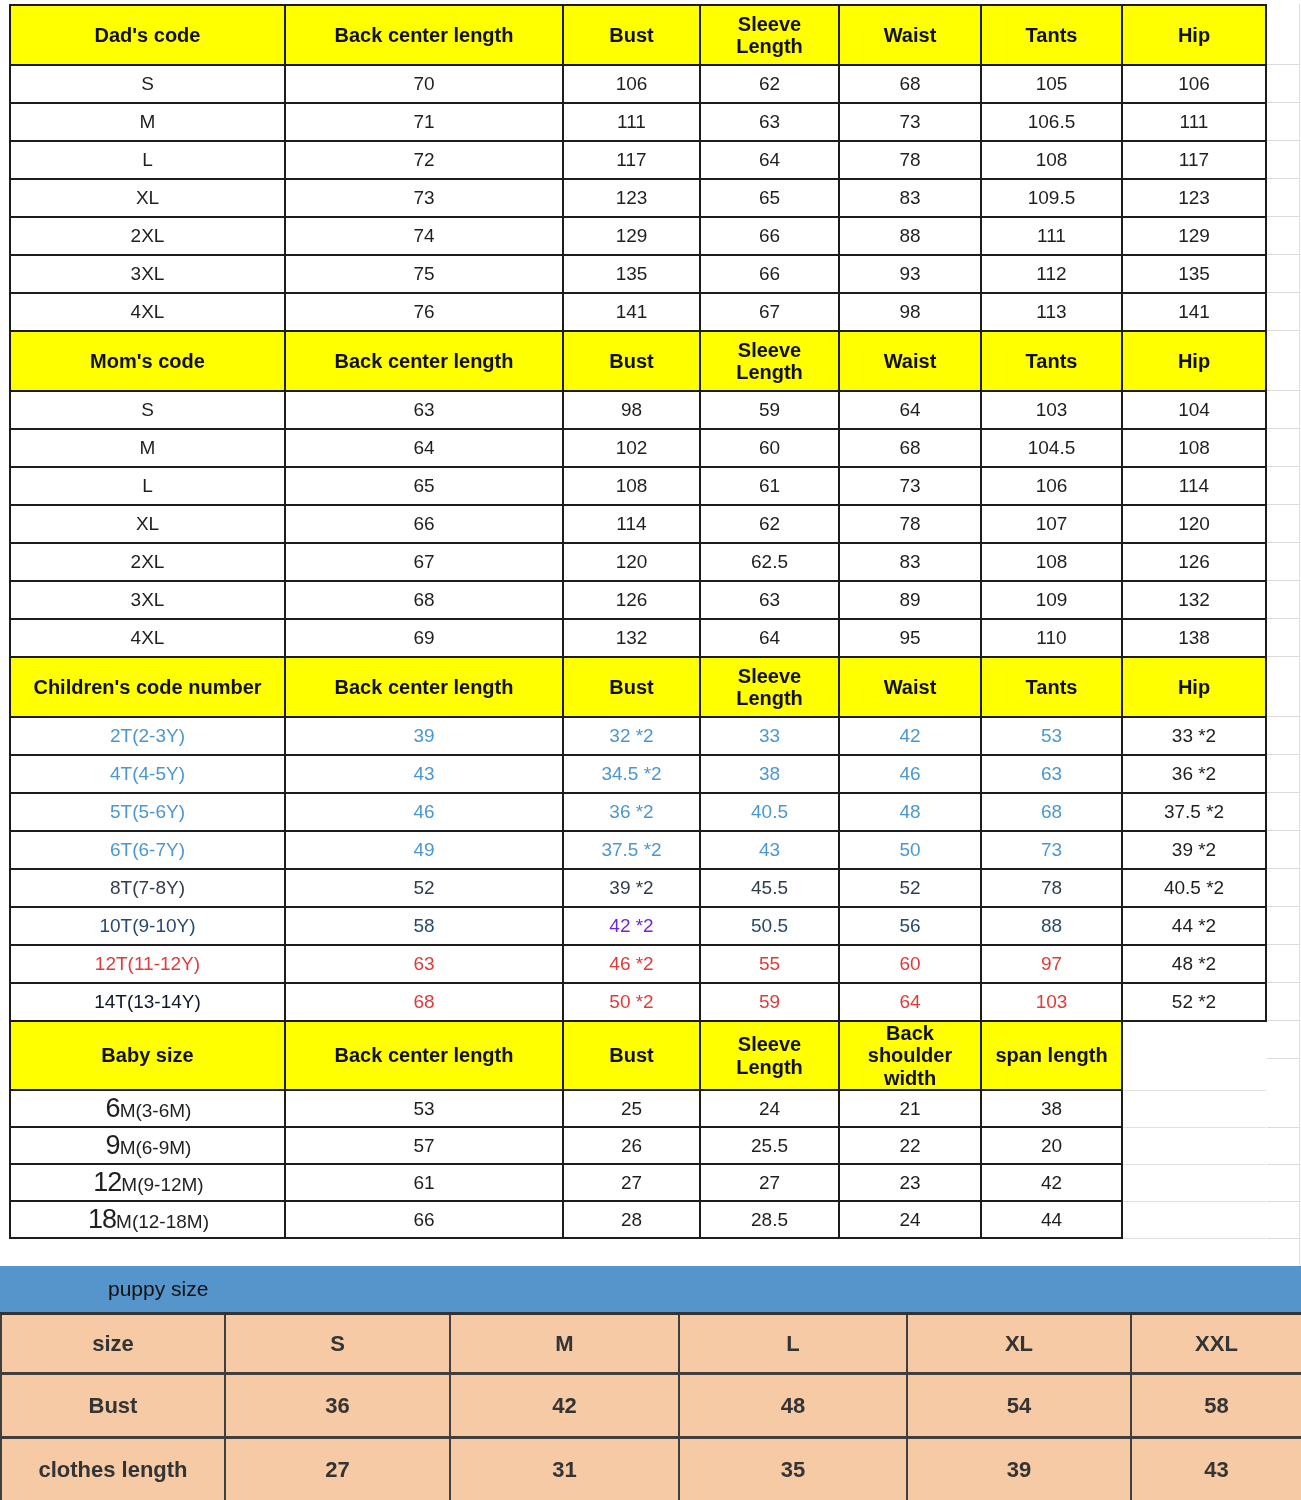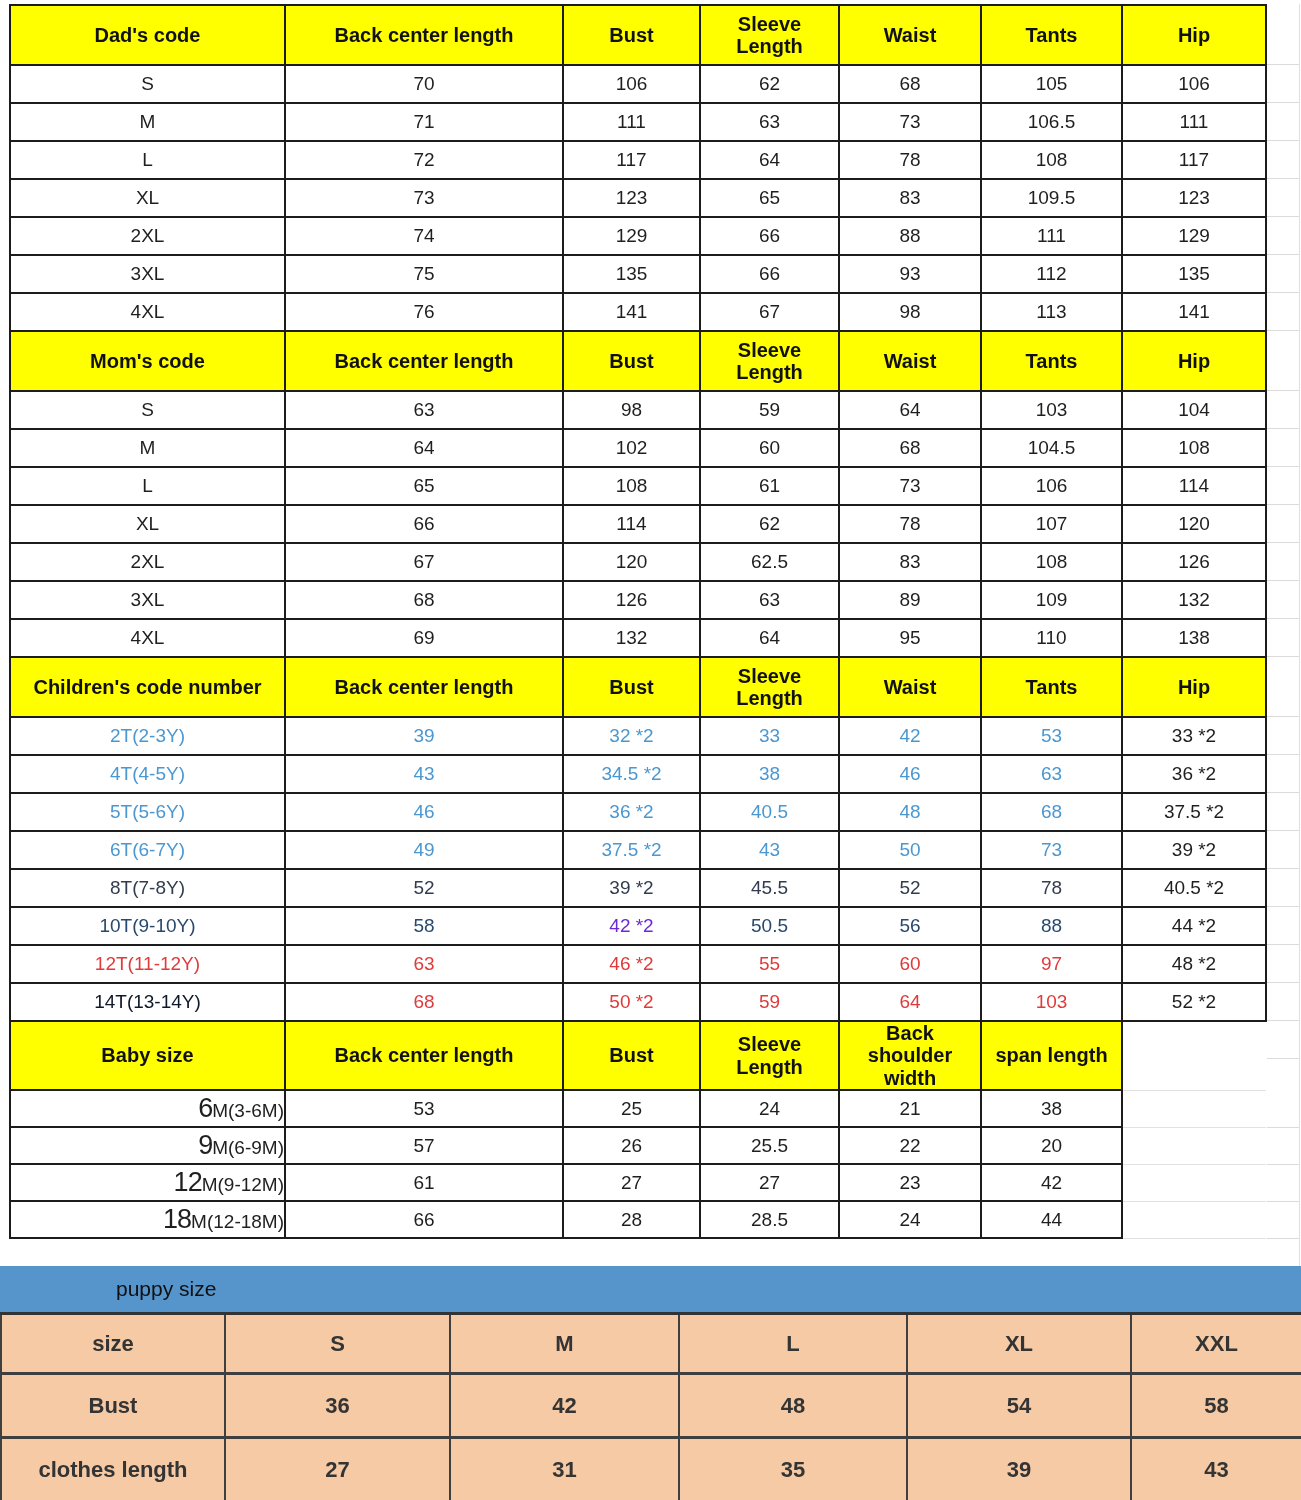--- a/index.html
+++ b/index.html
@@ -14,34 +14,34 @@
   .main-table th,.main-table td{
     border:2px solid #1c1c1c;text-align:center;vertical-align:middle;
     overflow:hidden;padding:0;}
   .main-table th{
     background:#ffff00;color:#111111;font-weight:bold;font-size:20px;
     white-space:pre-line;line-height:1.12;}
   .main-table td{font-size:19px;color:#1f1f1f;}
   tr.head{height:60px;}
   tr.r{height:38px;}
   tr.baby-r{height:37px;}
-  .main-table td.label-left{text-align:right;padding-left:2px;}
+  .main-table td.label-left{text-align:center;padding-left:2px;}
   .main-table td .big{font-size:27px;letter-spacing:-1px;}
   .main-table th.ghost,.main-table td.ghost{
     border:0;background:#ffffff;border-bottom:1px solid #e2e2e2;}
 
   
   .strip{position:absolute;left:1267px;top:4px;width:32px;
          border-right:1px solid #e0e0e0;}
   .strip .gl{position:absolute;left:0;width:100%;height:1px;background:#dbdbdb;}
 
   
   .banner{position:absolute;left:0;top:1266px;width:1301px;height:46px;
           background:#5694cc;display:flex;align-items:center;}
-  .banner span{padding-left:108px;font-size:21px;color:#101010;margin-left:8px;}
+  .banner span{padding-left:108px;font-size:21px;color:#101010;}
   .puppy-table{position:absolute;left:0;top:1312px;width:1301px;height:188px;
                border-top:3px solid #333333;}
   .puppy-table td{
     border:2px solid #3f3f3f;border-bottom-width:3px;background:#f5caa5;
     text-align:center;vertical-align:middle;font-size:22px;font-weight:bold;
     color:#343434;padding:0;}
   tr.p-size{height:60px;}
   tr.p-row{height:64px;}
 </style>
 </head>

